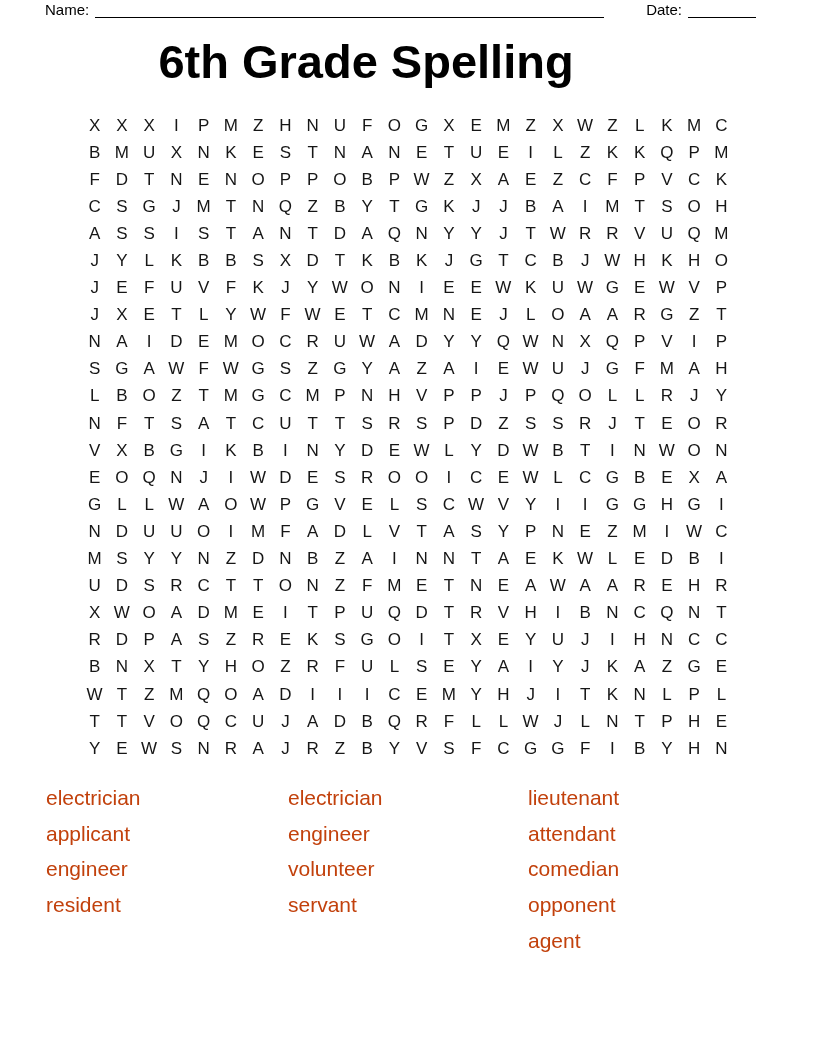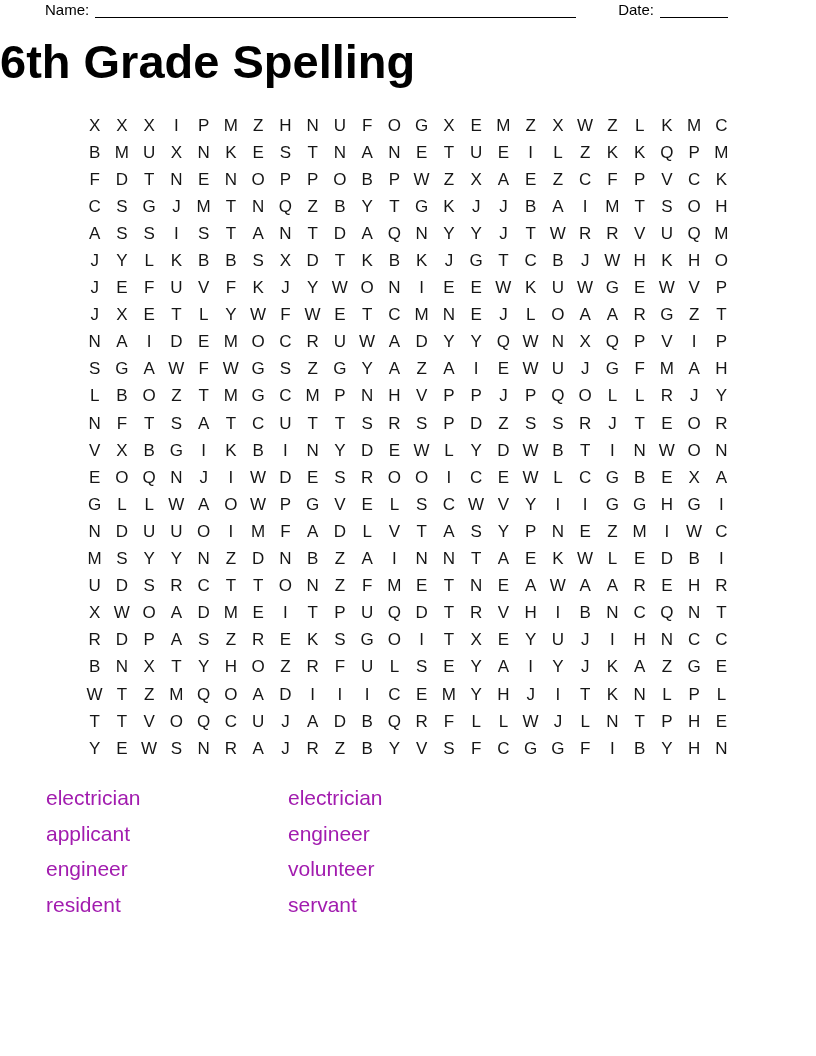--- a/index.html
+++ b/index.html
@@ -12,21 +12,21 @@
     height: 1056px;
     position: relative;
     overflow: hidden;
     font-family: "Liberation Sans", "DejaVu Sans", sans-serif;
     color: #000000;
   }
   .header {
     position: absolute;
     top: 2px;
     left: 45px;
-    right: 88px;
+    right: 60px;
     display: flex;
     align-items: flex-end;
     font-size: 15px;
     line-height: 16px;
     font-weight: 500;
   }
   .header .label { white-space: nowrap; padding-right: 6px; }
   .name-line {
     flex: 1;
     height: 15px;
@@ -36,20 +36,21 @@
   .date-line {
     width: 68px;
     height: 15px;
     border-bottom: 1.5px solid #000;
   }
   .title {
     position: absolute;
     top: 34px;
     left: 0;
     width: 732px;
+    text-align: center;
     font-size: 47px;
     font-weight: 600;
     letter-spacing: 0px;
     margin: 0;
   }
   .grid {
     position: absolute;
     left: 81px;
     top: 112px;
     width: 654px;
@@ -77,21 +78,21 @@
     list-style: none;
     margin: 0;
     padding: 0;
   }
   .word-col li {
     height: 35.7px;
     display: flex;
     align-items: center;
     font-size: 21px;
     font-weight: 500;
-    color: #a21caf;
+    color: #c2410c;
   }
 </style>
 </head>
 <body>
 
 <div class="header">
   <span class="label">Name:</span>
   <span class="name-line"></span>
   <span class="label date-label">Date:</span>
   <span class="date-line"></span>
@@ -684,13 +685,20 @@
       <li>applicant</li>
       <li>engineer</li>
       <li>resident</li>
     </ul>
   <ul class="word-col">
       <li>electrician</li>
       <li>engineer</li>
       <li>volunteer</li>
       <li>servant</li>
     </ul>
+  <ul class="word-col">
+      <li>lieutenant</li>
+      <li>attendant</li>
+      <li>comedian</li>
+      <li>opponent</li>
+      <li>agent</li>
+    </ul>
 </div>
 
 </body></html>

